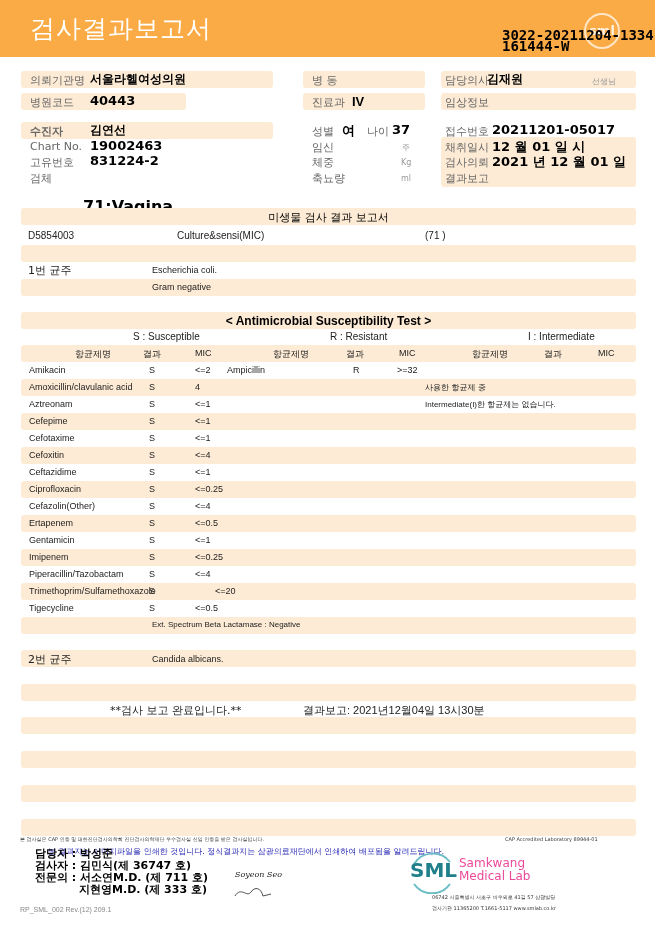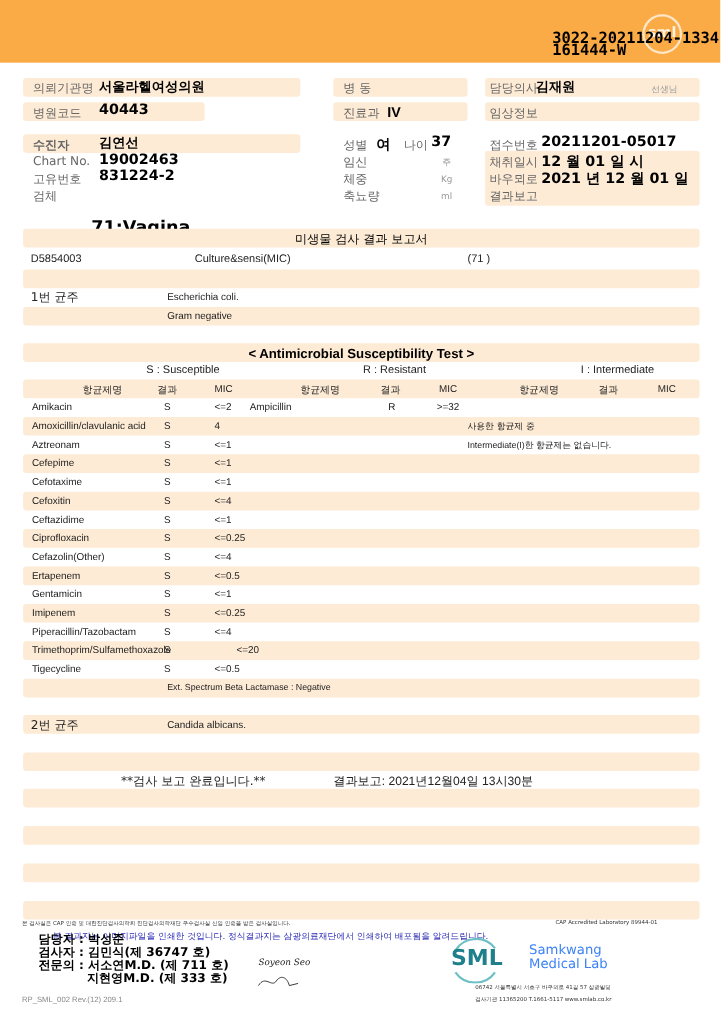--- a/index.html
+++ b/index.html
@@ -17,20 +17,21 @@
   .t10 { font-size: 10px; }
   .row { position: absolute; left: 21px; width: 615px; height: 17px; }
   .row.shade { background: #fdebd5; border-radius: 3px; }
   .footer-note { position: absolute; font-size: 5px; color: #333; white-space: nowrap; }
   .blue { color: #2a2ab5; }
 </style>
 </head>
 <body>
 
 <div class="header">
+  <div class="title">검사결과보고서</div>
   <div class="logo">sml</div>
   <div class="docno">
     <div>3022-20211204-1334</div>
     <div>161444-W</div>
   </div>
 </div>
 
 <div class="band" style="left:21px;top:71px;width:252px;height:17px;"></div>
 <div class="band" style="left:21px;top:93px;width:165px;height:17px;"></div>
 <div class="band" style="left:303px;top:71px;width:122px;height:17px;"></div>
@@ -71,21 +72,21 @@
 <span class="small" style="left:402px;top:142px;">주</span>
 <span class="lbl" style="left:312px;top:155px;">체중</span>
 <span class="small" style="left:401px;top:158px;">Kg</span>
 <span class="lbl" style="left:312px;top:171px;">축뇨량</span>
 <span class="small" style="left:401px;top:174px;">ml</span>
 
 <span class="lbl" style="left:445px;top:124px;">접수번호</span>
 <span class="val" style="left:492px;top:122px;">20211201-05017</span>
 <span class="lbl" style="left:445px;top:140px;">채취일시</span>
 <span class="val" style="left:492px;top:138px;">12 월 01 일 시</span>
-<span class="lbl" style="left:445px;top:155px;">바우뫼로</span>
+<span class="lbl" style="left:445px;top:155px;">검사의뢰</span>
 <span class="val" style="left:492px;top:153px;">2021 년 12 월 01 일</span>
 <span class="lbl" style="left:445px;top:171px;">결과보고</span>
 
 <div class="band" style="left:21px;top:208px;width:615px;height:17px;"></div>
 <div class="sec-title" style="left:21px;top:210px;width:615px;">미생물 검사 결과 보고서</div>
 <span class="t t10" style="left:28px;top:230px;">D5854003</span>
 <span class="t t10" style="left:177px;top:230px;">Culture&amp;sensi(MIC)</span>
 <span class="t t10" style="left:425px;top:230px;">(71 )</span>
 <div class="row shade" style="top:245px;"></div>
 <span class="t" style="left:28px;top:263px;font-size:11px;font-family:'DejaVu Sans',sans-serif;">1번 균주</span>
@@ -197,18 +198,18 @@
 <svg style="position:absolute;left:233px;top:884px;" width="40" height="16">
   <path d="M2 12 C8 2, 14 14, 18 8 S28 4, 30 12 L38 10" stroke="#222" stroke-width="0.8" fill="none"></path>
 </svg>
 <span class="t" style="left:20px;top:906px;font-size:7px;color:#888;">RP_SML_002 Rev.(12) 209.1</span>
 
 <svg style="position:absolute;left:408px;top:852px;" width="48" height="42">
   <path d="M6 12 A22 22 0 0 1 42 10" stroke="#6bbfc5" stroke-width="2" fill="none"></path>
   <path d="M6 32 A22 22 0 0 0 42 32" stroke="#6bbfc5" stroke-width="2" fill="none"></path>
 </svg>
 <span class="t" style="left:410px;top:858px;font-size:20px;font-weight:bold;color:#1f7f8a;font-family:'DejaVu Sans',sans-serif;">SML</span>
-<div style="position:absolute;left:481px;top:857px;font-size:12px;line-height:13px;color:#3b82f6;font-family:'DejaVu Sans',sans-serif;">
+<div style="position:absolute;left:459px;top:857px;font-size:12px;line-height:13px;color:#ec4899;font-family:'DejaVu Sans',sans-serif;">
   <div>Samkwang</div>
   <div>Medical Lab</div>
 </div>
 <span class="footer-note" style="left:432px;top:894px;">06742 서울특별시 서초구 바우뫼로 41길 57 삼광빌딩</span>
 <span class="footer-note" style="left:432px;top:905px;">검사기관 11365200 T.1661-5117 www.smlab.co.kr</span>
 
 </body></html>

